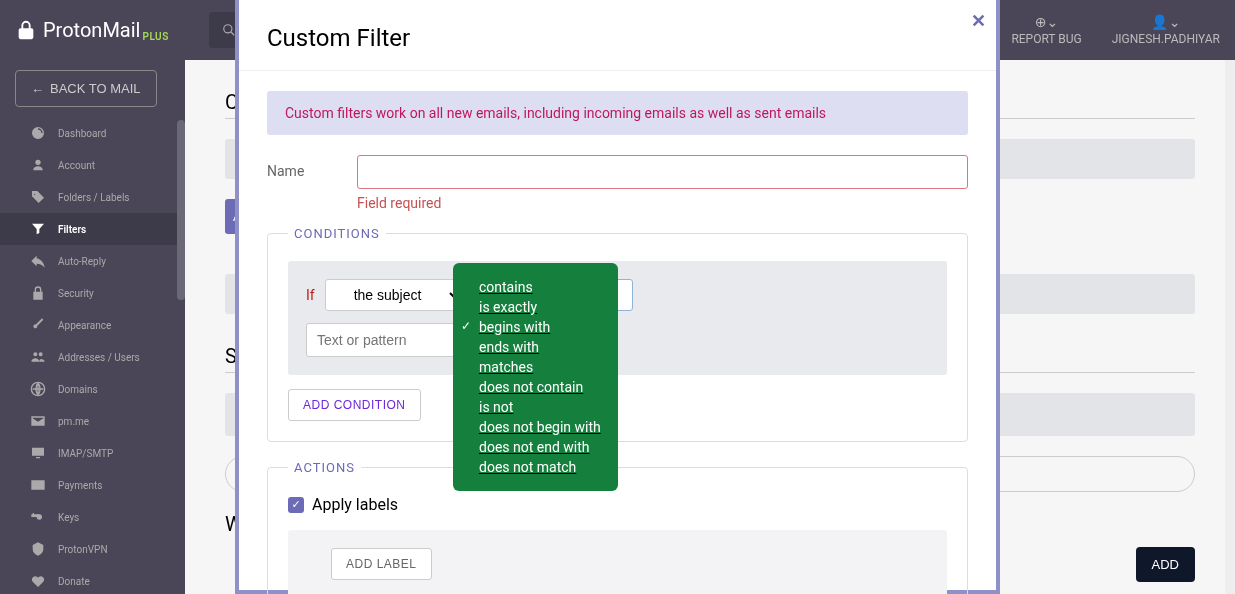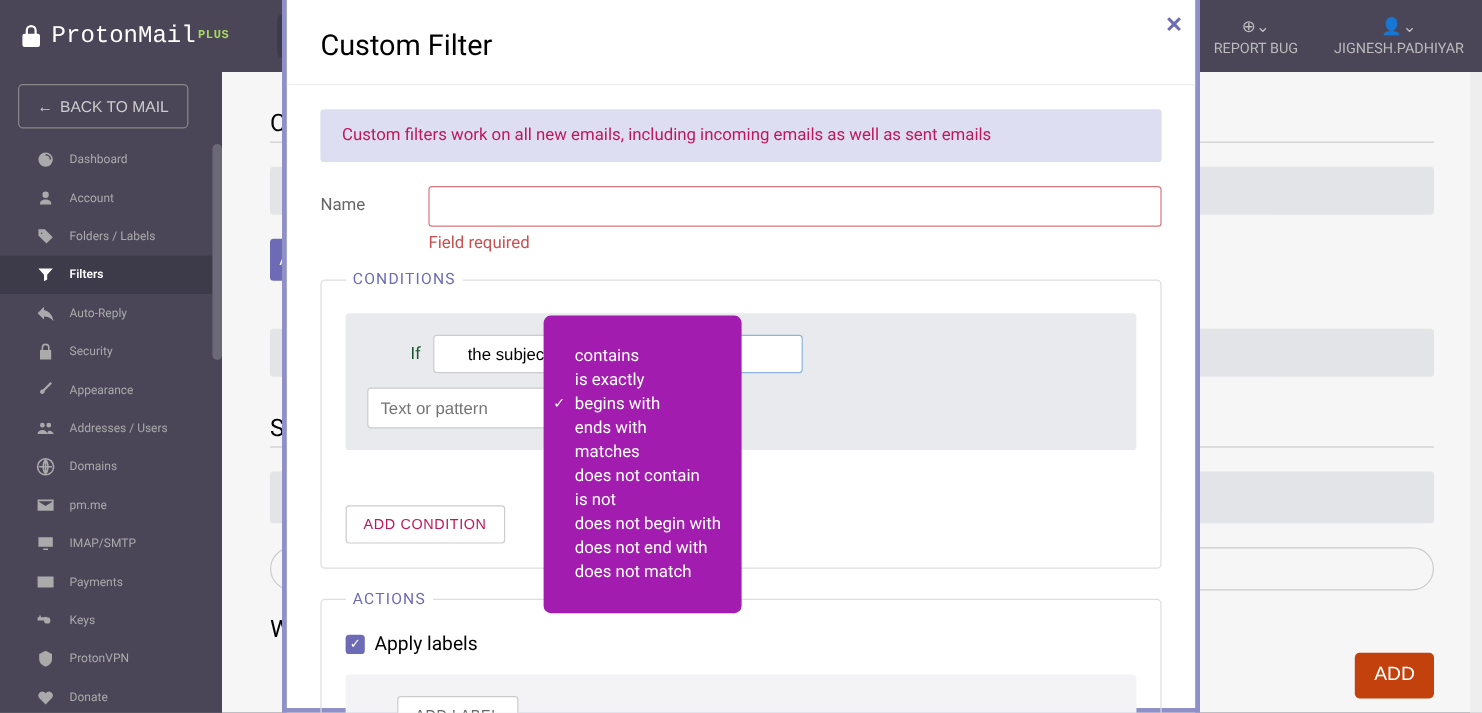--- a/index.html
+++ b/index.html
@@ -1,65 +1,65 @@
 <!DOCTYPE html>
 <html><head>
 <meta charset="utf-8">
 <style>
 * { box-sizing: border-box; margin: 0; padding: 0; }
 body { font-family: -apple-system, BlinkMacSystemFont, "Segoe UI", Roboto, sans-serif; background: #4a4658; width: 1235px; height: 594px; overflow: hidden; position: relative; }
 .topbar { height: 60px; background: #4a4658; display: flex; align-items: center; padding: 0 15px; color: #fff; }
-.logo { display: flex; align-items: flex-start; font-size: 20px; font-weight: 400; font-family: Liberation Mono, monospace; }
+.logo { display: flex; align-items: center; font-size: 20px; font-weight: 400; }
 .logo-icon { width: 22px; height: 22px; margin-right: 6px; }
 .plus-badge { font-size: 10px; color: #a6d85c; margin-left: 2px; position: relative; top: 6px; font-weight: 600; letter-spacing: 0.5px; }
 .search-box { margin-left: 40px; background: #3d3a4a; border-radius: 4px; width: 40px; height: 36px; display: flex; align-items: center; justify-content: center; }
 .topbar-right { margin-left: auto; display: flex; gap: 30px; align-items: center; }
 .topbar-item { color: #bbb; font-size: 12px; display: flex; flex-direction: column; align-items: center; gap: 2px; }
 .topbar-item-icon { font-size: 14px; }
 .layout { display: flex; height: 534px; }
 .sidebar { width: 185px; background: #4a4658; padding: 0; position: relative; }
 .back-btn { margin: 10px 15px; padding: 10px 15px; border: 1px solid #888; color: #ccc; background: transparent; font-size: 13px; border-radius: 4px; display: flex; align-items: center; gap: 6px; }
 .nav { margin-top: 10px; }
 .nav-item { display: flex; align-items: center; gap: 12px; padding: 8px 30px; color: #aaa; font-size: 10px; cursor: pointer; }
 .nav-item.active { background: #3d3a4a; color: #fff; font-weight: 600; }
 .nav-icon { width: 16px; height: 16px; flex-shrink: 0; fill: currentColor; }
 .sidebar-scroll { position: absolute; right: 0; top: 60px; width: 8px; height: 180px; background: #6b6877; border-radius: 4px; }
 .main { flex: 1; background: #f6f6f6; padding: 30px 40px; position: relative; overflow: hidden; }
 .main h2 { font-size: 20px; font-weight: 400; margin-bottom: 4px; }
 .main-divider { border-bottom: 1px solid #ccc; margin-bottom: 20px; }
 .main-block { background: #e3e4e8; height: 40px; border-radius: 3px; margin-bottom: 20px; }
 .main-btn { background: #6d6ab6; color: #fff; border: none; padding: 10px 8px; border-radius: 3px; font-size: 13px; }
 .main-info { color: #6d6ab6; font-size: 14px; }
-.add-pill { position: absolute; right: 40px; bottom: 12px; background: #c2410c; color: #fff; border: none; padding: 10px 16px; border-radius: 4px; font-size: 16px; }
+.add-pill { position: absolute; right: 40px; bottom: 12px; background: #0f172a; color: #fff; border: none; padding: 10px 16px; border-radius: 4px; font-size: 13px; }
 .main-scroll { position: absolute; right: 0; top: 0; width: 10px; height: 594px; background: #eee; }
 .modal-overlay { position: absolute; inset: 0; display: flex; justify-content: center; align-items: flex-start; }
 .modal { margin-top: 0; width: 765px; background: #fff; border: 4px solid #9090c8; border-top: none; position: relative; max-height: 594px; overflow: visible; }
 .modal-close { position: absolute; right: 10px; top: 10px; color: #6d6ab6; font-size: 18px; font-weight: bold; cursor: pointer; }
 .modal-title { font-size: 24px; font-weight: 400; padding: 24px 28px 18px; border-bottom: 1px solid #eee; }
 .modal-body { padding: 20px 28px; }
 .info-banner { background: #dedef2; color: #be185d; padding: 14px 18px; border-radius: 3px; font-size: 14px; margin-bottom: 20px; }
 .field-row { display: flex; align-items: flex-start; gap: 20px; margin-bottom: 15px; }
 .field-label { width: 70px; font-size: 14px; color: #666; padding-top: 8px; }
 .field-input-wrap { flex: 1; }
 .field-input { width: 100%; border: 1px solid #d8787c; border-radius: 3px; padding: 8px 10px; font-size: 14px; }
 .field-error { color: #c85050; font-size: 14px; margin-top: 6px; }
 fieldset { border: 1px solid #ddd; border-radius: 4px; padding: 20px; margin-bottom: 18px; position: relative; }
 legend { color: #6d6ab6; font-size: 13px; letter-spacing: 1px; padding: 0 6px; }
 .cond-block { background: #e9eaed; padding: 18px; border-radius: 3px; margin-bottom: 14px; }
 .cond-row { display: flex; align-items: center; gap: 10px; margin-bottom: 12px; }
-.cond-if { font-size: 14px; color: #14532d; margin-left: 36px; }
+.cond-if { font-size: 14px; color: #b91c1c; }
 .cond-select { padding: 6px 24px; border: 1px solid #ccc; border-radius: 3px; font-size: 14px; background: #fff; min-width: 120px; }
 .cond-select.blue { border-color: #8eb4dc; }
 .cond-input { width: 200px; padding: 8px 10px; border: 1px solid #ccc; border-radius: 3px; font-size: 14px; }
-.add-cond-btn { background: #fff; border: 1px solid #ccc; padding: 8px 14px; font-size: 12px; color: #be185d; border-radius: 3px; letter-spacing: 0.5px; margin-top: 32px; }
+.add-cond-btn { background: #fff; border: 1px solid #ccc; padding: 8px 14px; font-size: 12px; color: #6d28d9; border-radius: 3px; letter-spacing: 0.5px; }
 .action-row { display: flex; align-items: center; gap: 8px; margin-bottom: 16px; }
 .checkbox { width: 16px; height: 16px; background: #6d6ab6; border-radius: 3px; display: flex; align-items: center; justify-content: center; color: #fff; font-size: 11px; }
 .add-label-btn { background: #fff; border: 1px solid #ccc; padding: 8px 14px; font-size: 12px; color: #666; border-radius: 3px; margin-left: 25px; letter-spacing: 0.5px; }
 .action-block { background: #f3f3f6; padding: 18px; border-radius: 3px; }
-.dropdown-menu { position: absolute; left: 453px; top: 263px; background: #a21caf; border-radius: 6px; padding: 24px 0; min-width: 165px; z-index: 100; }
+.dropdown-menu { position: absolute; left: 453px; top: 263px; background: #15803d; border-radius: 6px; padding: 14px 0; min-width: 165px; z-index: 100; text-decoration: underline; }
 .dropdown-item { color: #fff; font-size: 14px; padding: 2px 14px 2px 26px; cursor: pointer; position: relative; }
 .dropdown-item.selected::before { content: "✓"; position: absolute; left: 8px; font-size: 12px; }
 </style>
 </head>
 <body>
 
 <div class="topbar">
   <div class="logo">
     <svg class="logo-icon" viewBox="0 0 24 24" fill="#fff">
         <path d="M12 2a5 5 0 00-5 5v3H6a2 2 0 00-2 2v8a2 2 0 002 2h12a2 2 0 002-2v-8a2 2 0 00-2-2h-1V7a5 5 0 00-5-5zm-3 5a3 3 0 016 0v3H9V7z"></path>

